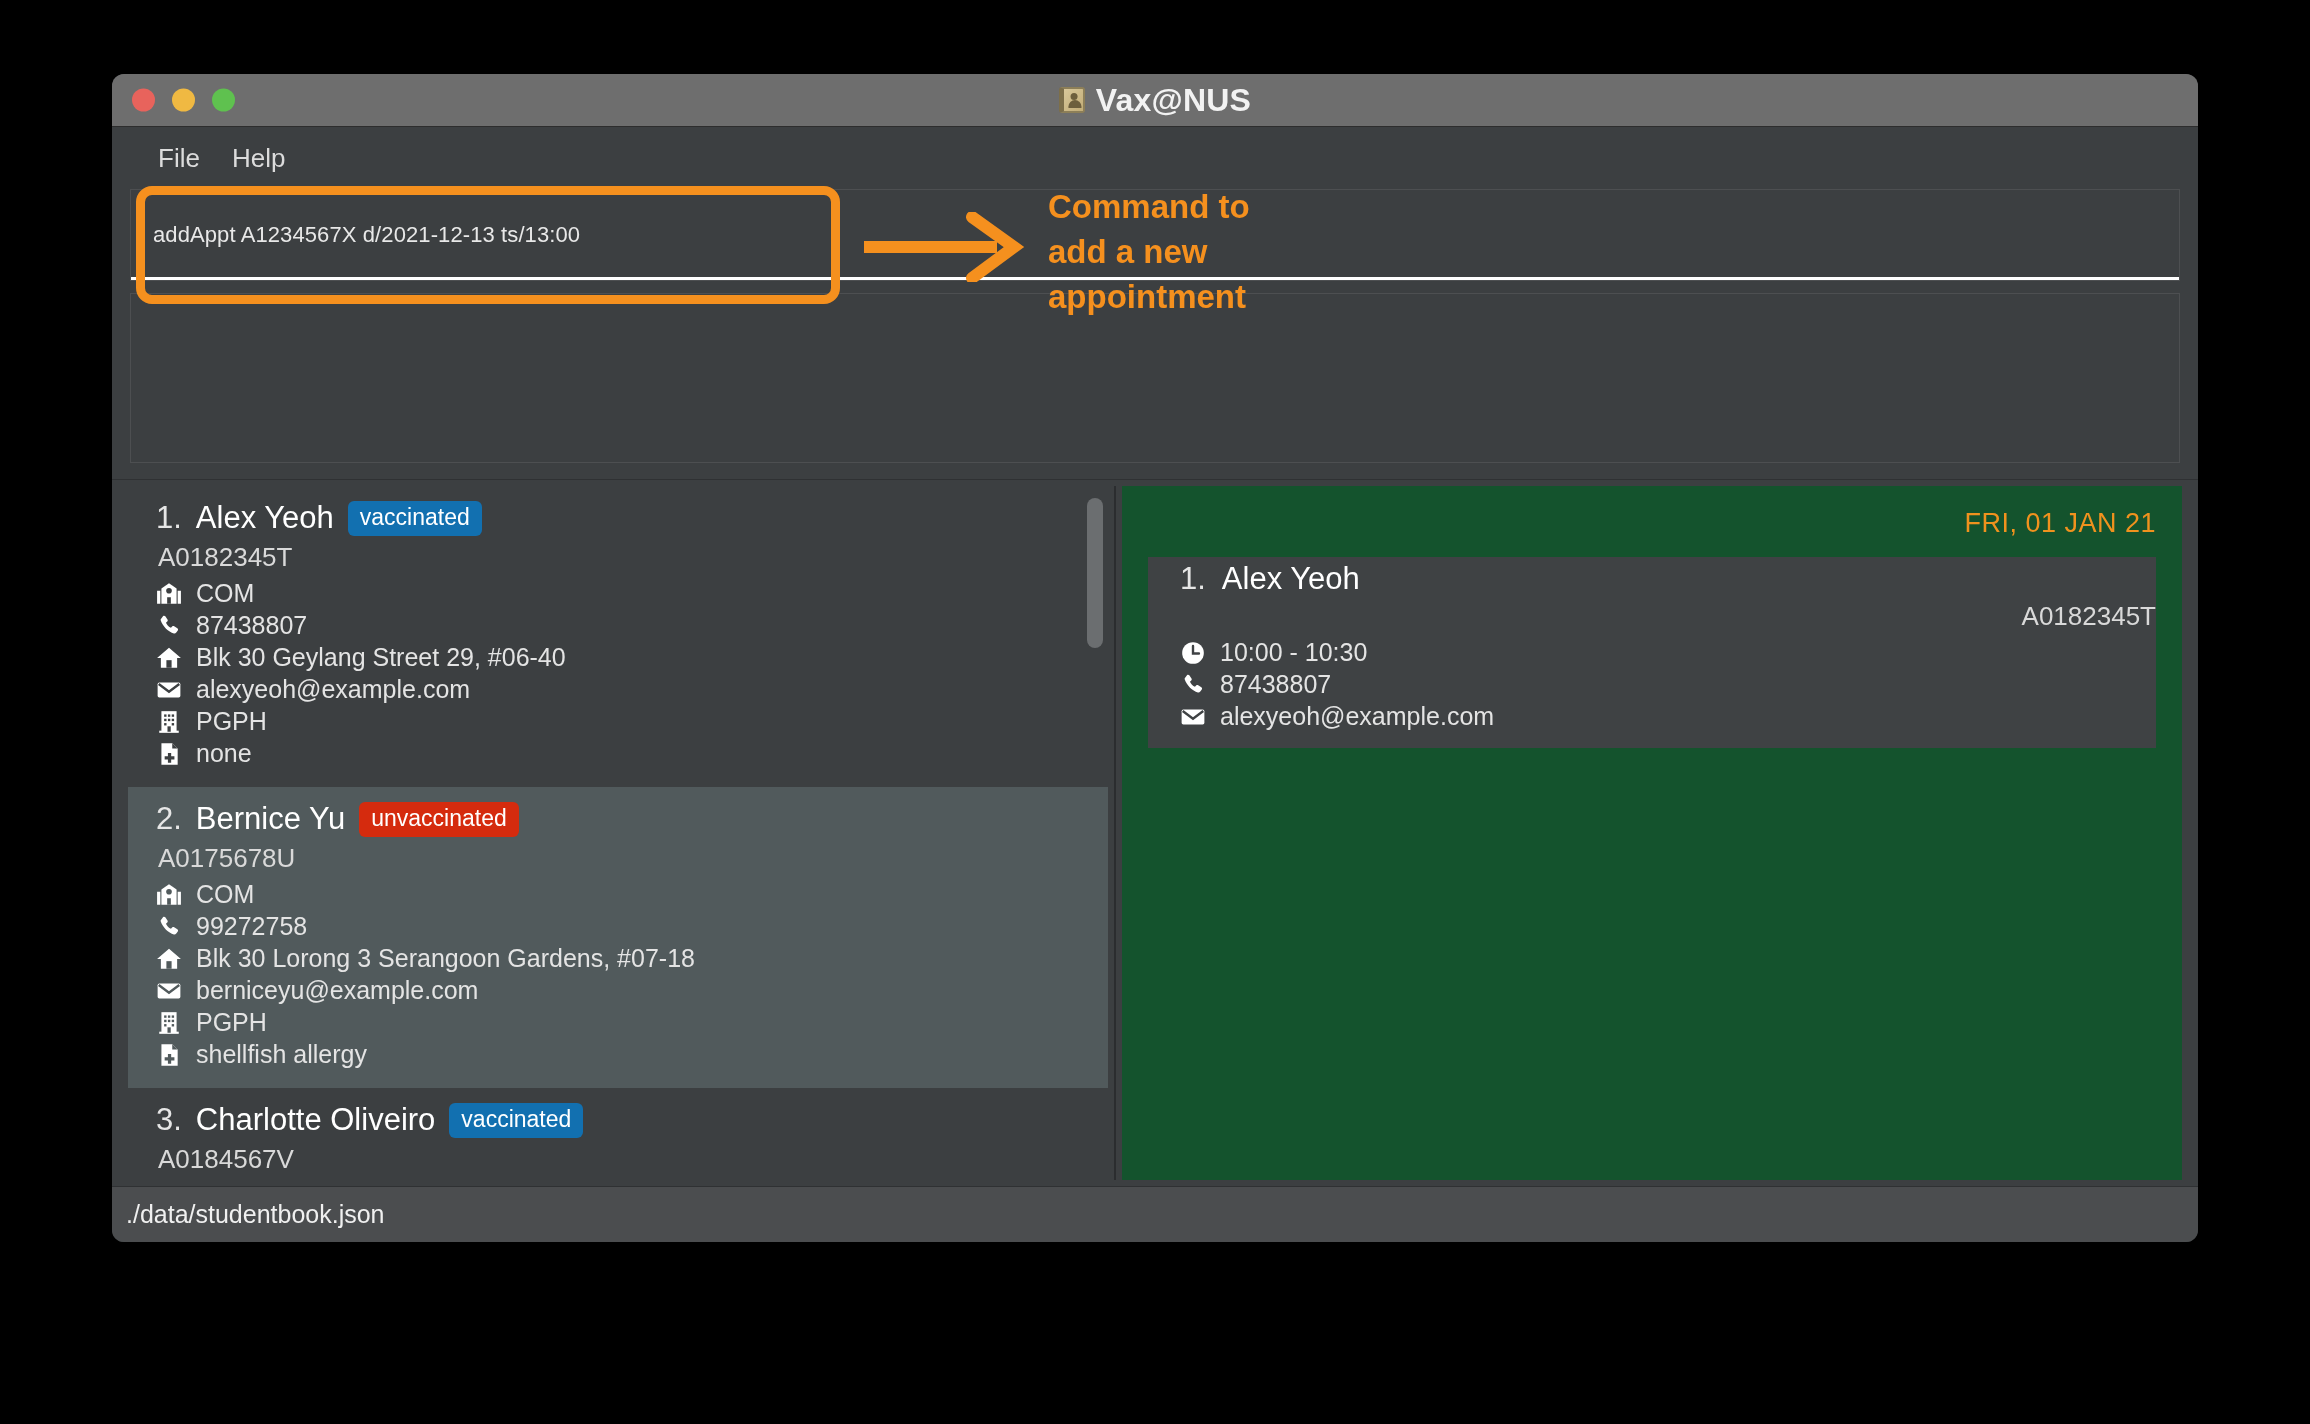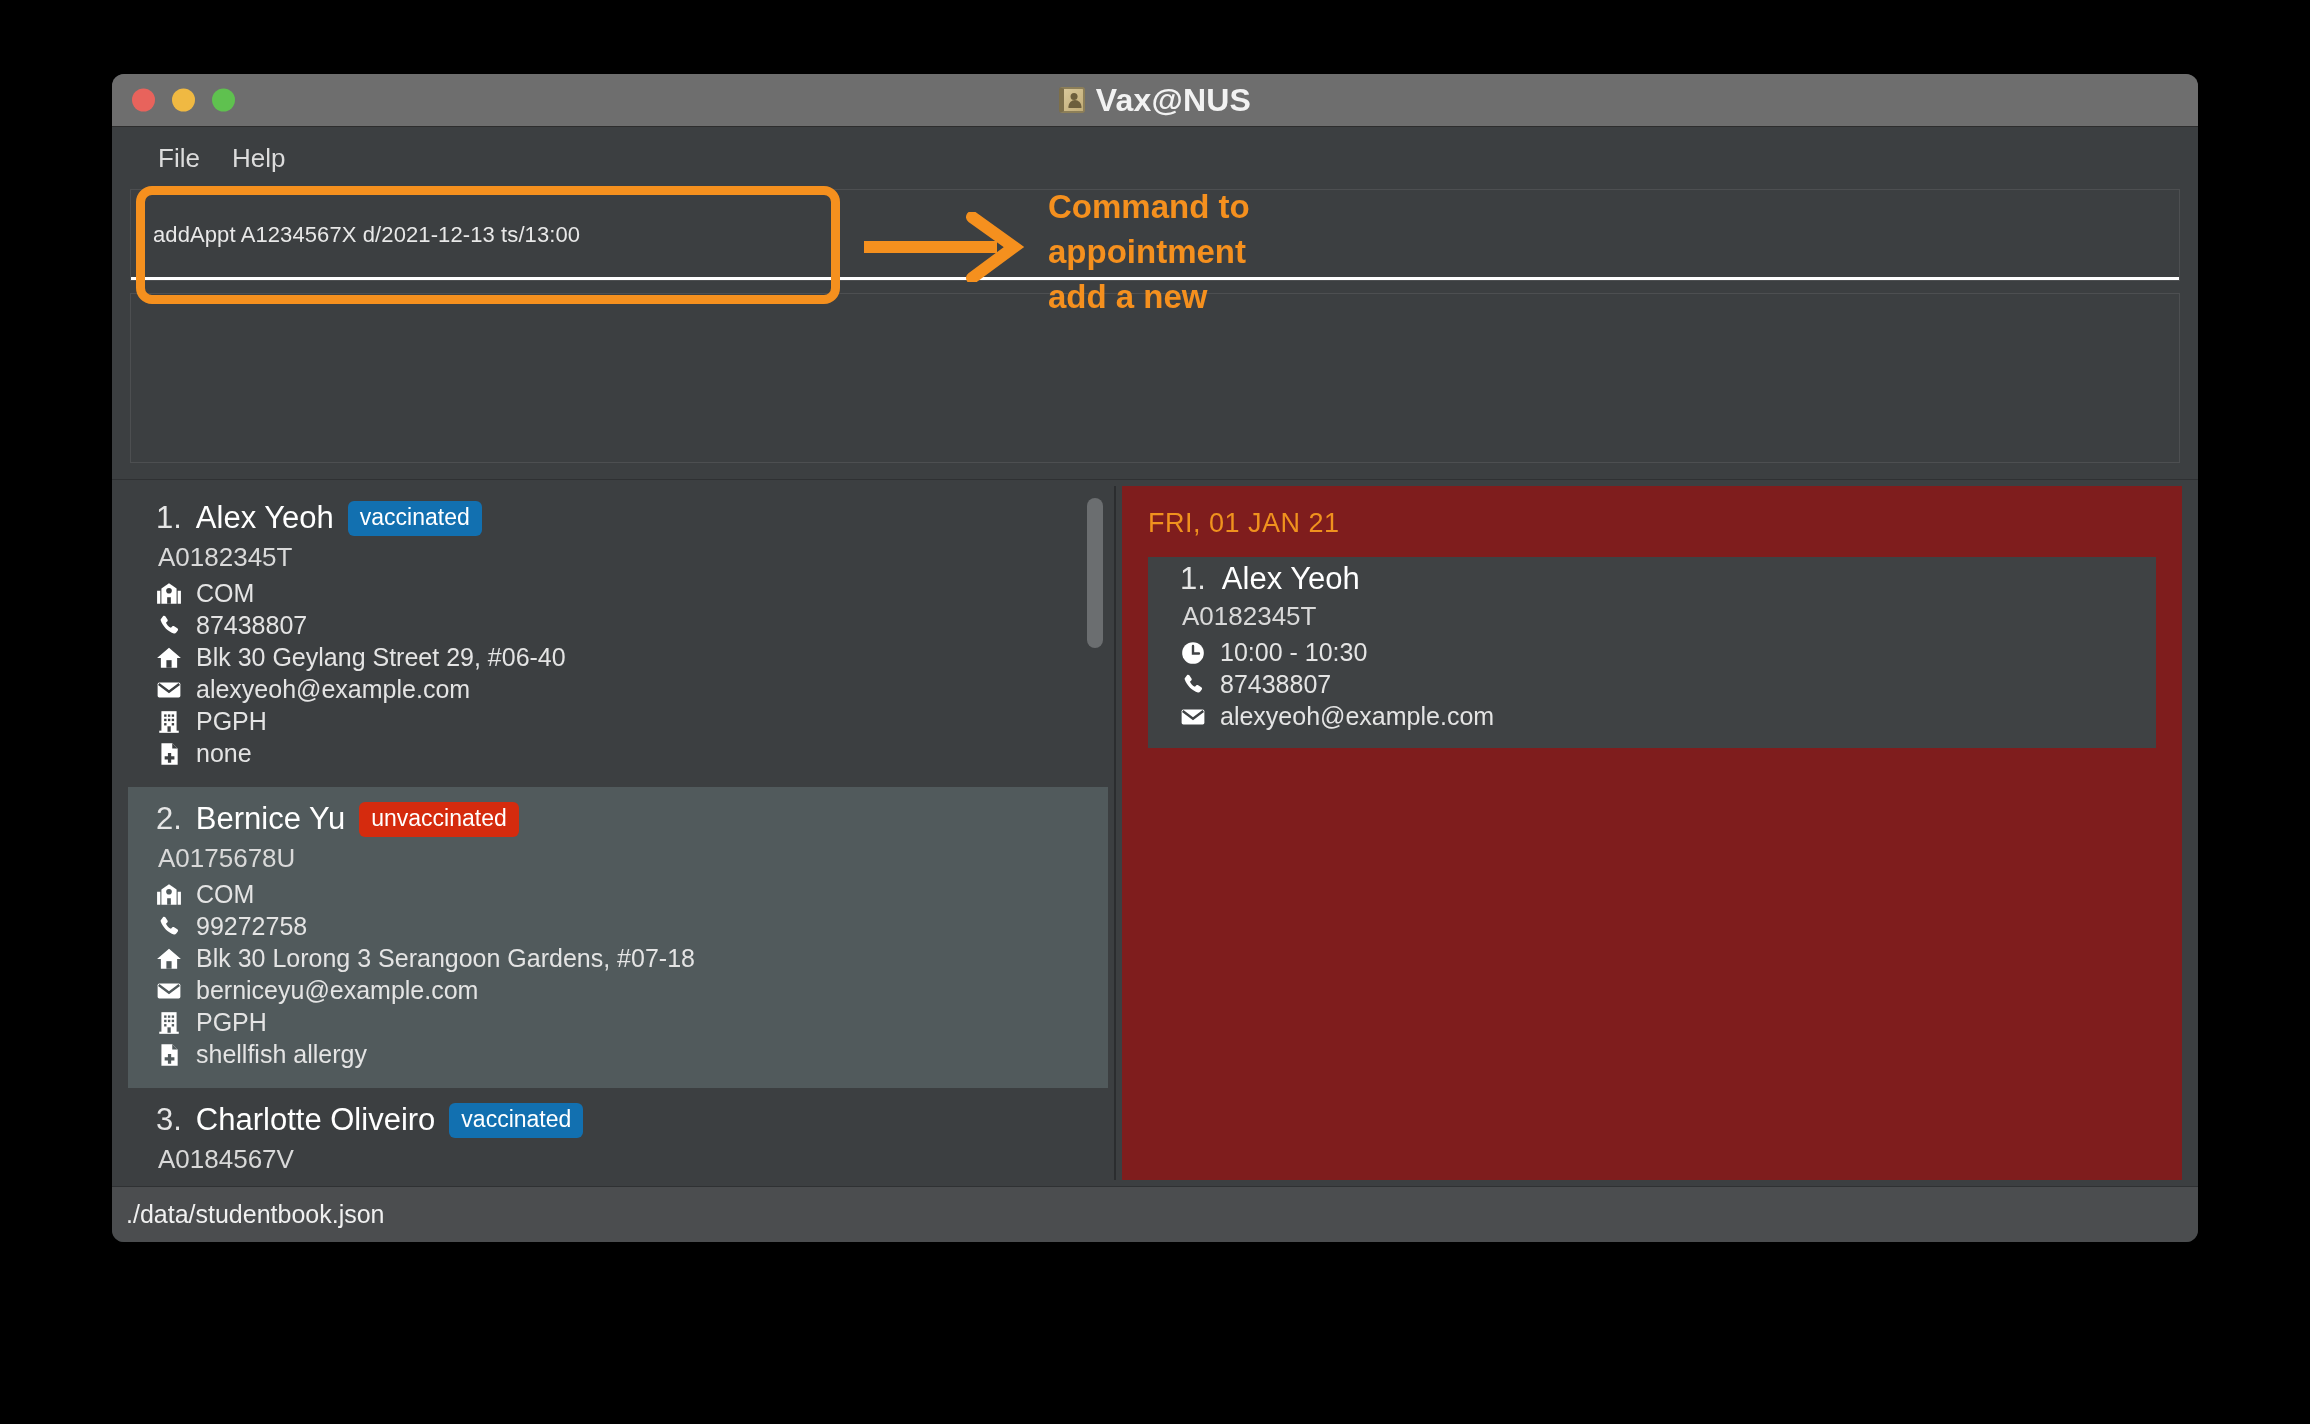--- a/index.html
+++ b/index.html
@@ -201,24 +201,25 @@
     position: relative;
   }
   #pane-divider::after {
     content: ""; position: absolute;
     left: 6px; top: 0; bottom: 0;
     width: 2px; background: #2b2d2f;
   }
 
   #right-pane {
     flex: 1 1 auto;
-    background: #7f1d1d;
+    background: #14532d;
     padding: 22px 26px 0 26px;
     min-height: 0;
     overflow: hidden;
+    text-align: right;
   }
   #appt-date {
     color: #f0921e; font-size: 27px;
     font-weight: normal;
     letter-spacing: 0.5px;
     margin-bottom: 18px;
   }
   .appt-card {
     background: #3f4244;
     padding: 4px 0 14px 32px;
@@ -514,16 +515,16 @@
 </div>
 
 <div id="annotation-layer">
   <div id="cmd-highlight"></div>
   <svg id="annot-arrow" viewBox="0 0 170 70">
     <line x1="2" y1="35" x2="135" y2="35" stroke="#f5901e" stroke-width="12" stroke-linecap="butt"></line>
     <polyline points="110,5 152,35 110,66" fill="none" stroke="#f5901e" stroke-width="12" stroke-linecap="round" stroke-linejoin="miter"></polyline>
   </svg>
   <div id="annot-text">
     <span>Command to</span>
+    <span>add a new</span>
     <span>appointment</span>
-    <span>add a new</span>
   </div>
 </div>
 
 </body></html>

